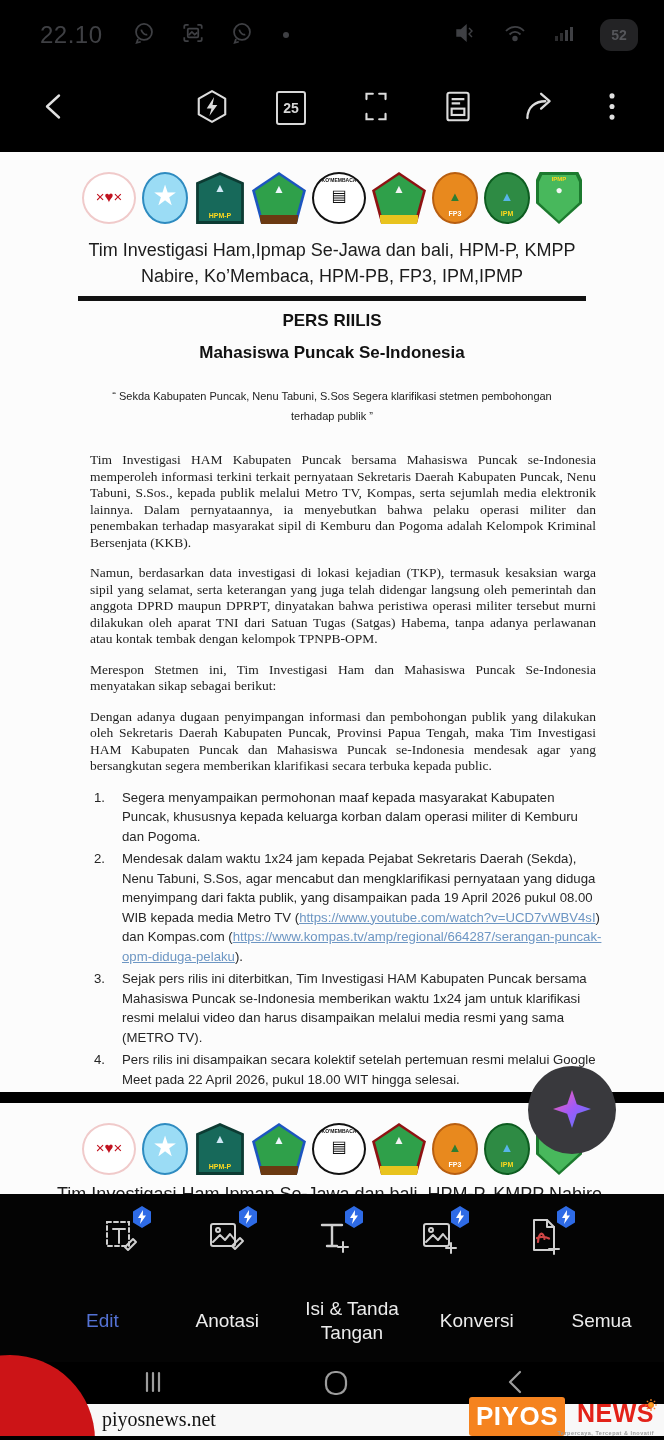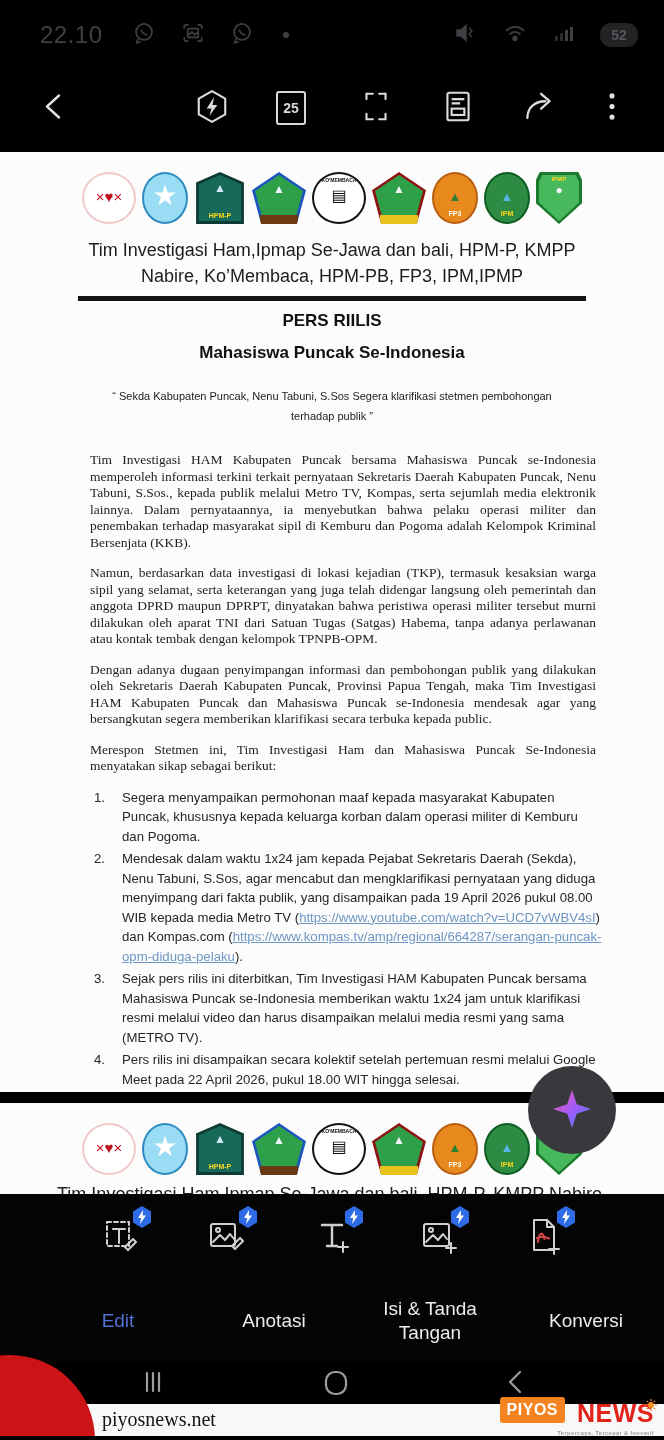--- a/index.html
+++ b/index.html
@@ -6,21 +6,21 @@
   html,body{margin:0;padding:0;background:#000;}
   .screen{position:relative;width:664px;height:1440px;background:#000;overflow:hidden;
           font-family:"Liberation Sans",sans-serif;}
   
   .status-bar{position:absolute;top:0;left:0;width:100%;height:64px;display:flex;
               justify-content:space-between;align-items:center;box-sizing:border-box;
               padding:6px 26px 0 40px;color:#3f4044;}
   .sb-left,.sb-right{display:flex;align-items:center;gap:25px;}
   .sb-time{font-size:24px;font-weight:500;letter-spacing:.5px;margin-right:4px;}
   .sb-dot{width:6px;height:6px;border-radius:50%;background:#3f4044;margin-left:4px;}
-  .battery-pill{background:#232325;color:#55565a;border-radius:11px;min-width:38px;height:24px;
+  .battery-pill{background:#232325;color:#55565a;border-radius:11px;min-width:38px;height:32px;
                 display:flex;align-items:center;justify-content:center;font-size:14px;font-weight:600;}
   
   .app-toolbar{position:absolute;top:64px;left:0;width:100%;height:88px;}
   .tb-btn{position:absolute;top:50%;transform:translateY(-50%);background:none;border:none;
           padding:4px;cursor:pointer;display:flex;align-items:center;justify-content:center;}
   .page-box{width:26px;height:30px;border:2px solid #d8d8d8;border-radius:3px;color:#d8d8d8;
             font-size:14px;font-weight:600;display:flex;align-items:center;justify-content:center;}
   
   .page{position:absolute;left:0;width:100%;background:#fcfcfc;overflow:hidden;}
   .page1{top:152px;height:940px;}
@@ -73,21 +73,21 @@
   
   .nav-bar{position:absolute;top:1362px;left:0;width:100%;height:42px;}
   .nav-btn{position:absolute;top:2px;background:none;border:none;cursor:pointer;padding:4px;}
   
   .footer{position:absolute;top:1404px;left:0;width:100%;height:32px;background:#f8f8f8;z-index:4;}
   .red-wedge{position:absolute;top:1355px;left:-75px;width:170px;height:170px;border-radius:50%;
              background:#cc1417;z-index:5;}
   .site-name{position:absolute;left:102px;top:1408px;font-family:"Liberation Serif",serif;
              font-size:20px;color:#141414;z-index:6;}
   .brand{position:absolute;right:10px;top:1397px;z-index:8;display:flex;align-items:flex-start;}
-  .brand-piyos{background:#f5831f;color:#fff;font-weight:700;font-size:16px;padding:4px 7px;
+  .brand-piyos{background:#f5831f;color:#fff;font-weight:700;font-size:26px;padding:4px 7px;
                border-radius:3px;letter-spacing:.5px;}
   .brand-news{position:relative;color:#e32219;font-weight:700;font-size:25px;margin-left:12px;
               margin-top:2px;letter-spacing:.5px;}
   .brand-tagline{position:absolute;right:0;bottom:-8px;font-size:5.5px;color:#9a9a9a;white-space:nowrap;}
   .brand-sun{position:absolute;top:-10px;right:-4px;}
   .bottom-strip{position:absolute;top:1436px;left:0;width:100%;height:4px;background:#000;z-index:9;}
 </style>
 </head>
 <body>
 
@@ -240,22 +240,22 @@
           <span class="logo-label" style="color: rgb(255, 217, 30); font-size: 6px; top: 4px;">IPMP</span>
         </div>
       </div>
     <div class="org-line">Tim Investigasi Ham,Ipmap Se-Jawa dan bali, HPM-P, KMPP Nabire, Ko’Membaca, HPM-PB, FP3, IPM,IPMP</div>
     <div class="rule"></div>
     <div class="doc-title">PERS RIILIS</div>
     <div class="doc-subtitle">Mahasiswa Puncak Se-Indonesia</div>
     <div class="doc-quote">“ Sekda Kabupaten Puncak, Nenu Tabuni, S.Sos Segera klarifikasi stetmen pembohongan terhadap publik ”</div>
     <p class="para first">Tim Investigasi HAM Kabupaten Puncak bersama Mahasiswa Puncak se-Indonesia memperoleh informasi terkini terkait pernyataan Sekretaris Daerah Kabupaten Puncak, Nenu Tabuni, S.Sos., kepada publik melalui Metro TV, Kompas, serta sejumlah media elektronik lainnya. Dalam pernyataannya, ia menyebutkan bahwa pelaku operasi militer dan penembakan terhadap masyarakat sipil di Kemburu dan Pogoma adalah Kelompok Kriminal Bersenjata (KKB).</p>
     <p class="para">Namun, berdasarkan data investigasi di lokasi kejadian (TKP), termasuk kesaksian warga sipil yang selamat, serta keterangan yang juga telah didengar langsung oleh pemerintah dan anggota DPRD maupun DPRPT, dinyatakan bahwa peristiwa operasi militer tersebut murni dilakukan oleh aparat TNI dari Satuan Tugas (Satgas) Habema, tanpa adanya perlawanan atau kontak tembak dengan kelompok TPNPB-OPM.</p>
+    <p class="para">Merespon Stetmen ini, Tim Investigasi Ham dan Mahasiswa Puncak Se-Indonesia menyatakan sikap sebagai berikut:</p>
     <p class="para">Dengan adanya dugaan penyimpangan informasi dan pembohongan publik yang dilakukan oleh Sekretaris Daerah Kabupaten Puncak, Provinsi Papua Tengah, maka Tim Investigasi HAM Kabupaten Puncak dan Mahasiswa Puncak se-Indonesia mendesak agar yang bersangkutan segera memberikan klarifikasi secara terbuka kepada public.</p>
-    <p class="para">Merespon Stetmen ini, Tim Investigasi Ham dan Mahasiswa Puncak Se-Indonesia menyatakan sikap sebagai berikut:</p>
     <ol class="doc-list">
       <li class="list-item">
         <span class="num">1.</span>
         <span class="li-text">Segera menyampaikan permohonan maaf kepada masyarakat Kabupaten Puncak, khususnya kepada keluarga korban dalam operasi militer di Kemburu dan Pogoma.</span>
       </li>
       <li class="list-item">
         <span class="num">2.</span>
         <span class="li-text"><span>Mendesak dalam waktu 1x24 jam kepada Pejabat Sekretaris Daerah (Sekda), Nenu Tabuni, S.Sos, agar mencabut dan mengklarifikasi pernyataan yang diduga menyimpang dari fakta publik, yang disampaikan pada 19 April 2026 pukul 08.00 WIB kepada media Metro TV (</span><a class="doc-link">https://www.youtube.com/watch?v=UCD7vWBV4sI</a><span>) dan Kompas.com (</span><a class="doc-link">https://www.kompas.tv/amp/regional/664287/serangan-puncak-opm-diduga-pelaku</a><span>).</span></span>
       </li>
       <li class="list-item">
@@ -398,20 +398,21 @@
             <polygon points="11,4 6,12 9.2,12 8,18 14,9.5 10.8,9.5" fill="#fff"></polygon>
           </svg></span>
     </button>
   </div>
 
   <div class="tab-row">
     <button class="tab active">Edit</button>
     <button class="tab">Anotasi</button>
     <button class="tab">Isi &amp; Tanda Tangan</button>
     <button class="tab">Konversi</button>
+    <button class="tab">Semua</button>
   </div>
 
   <div class="nav-bar">
     <button class="nav-btn" style="left:135px">
       <span>
         <svg width="28" height="28" viewBox="0 0 28 28" fill="none" stroke="#9d9d9d" stroke-width="2.2" stroke-linecap="round">
           <path d="M8 5 V23 M14 5 V23 M20 5 V23"></path>
         </svg></span>
     </button>
     <button class="nav-btn" style="left:318px">

